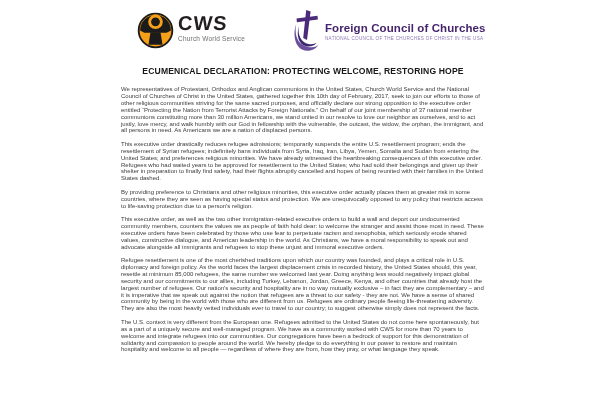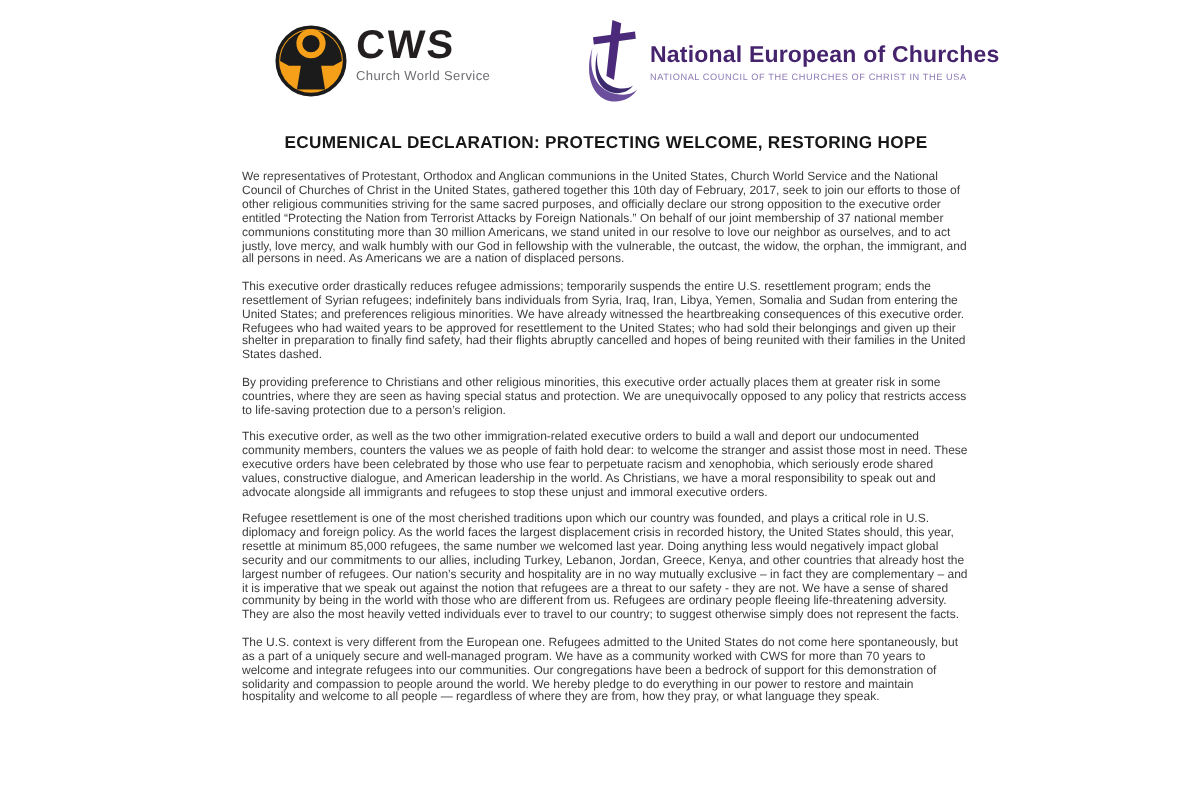--- a/index.html
+++ b/index.html
@@ -62,21 +62,21 @@
     </div>
 
     <div class="ncc-logo">
       <svg class="ncc-mark" viewBox="0 0 30 42" aria-hidden="true">
         <path d="M14.2,0 L18.6,1.6 L15.0,30 L11.2,28 Z" fill="#4b2a7b"></path>
         <path d="M4.5,8.6 L25.5,5.8 L25.9,9.4 L4.9,12.2 Z" fill="#4b2a7b"></path>
         <path d="M4.2,14 C2,26 6,35 16,37 C22,38.2 26,36 27,34 C24,40 16,42.5 10,39.5 C3,36 0.5,25 4.2,14 Z" fill="#6c4f9c"></path>
         <path d="M6.8,16 C5.5,25 9,32.5 16.5,34 C20,34.7 23,34 24.5,32.8 C22,36.6 16,37.8 11.5,35.3 C6,32.2 4.5,24 6.8,16 Z" fill="#3c2a6e"></path>
       </svg>
       <div class="ncc-text">
-        <div class="ncc-name">National European of Churches</div>
+        <div class="ncc-name">Foreign Council of Churches</div>
         <div class="ncc-tagline">NATIONAL COUNCIL OF THE CHURCHES OF CHRIST IN THE USA</div>
       </div>
     </div>
 
   </div>
 
   <div class="doc">
     <h1 class="doc-title">ECUMENICAL DECLARATION: PROTECTING WELCOME, RESTORING HOPE</h1>
     <div class="doc-body">
       <p>We representatives of Protestant, Orthodox and Anglican communions in the United States, Church World Service and the National Council of Churches of Christ in the United States, gathered together this 10th day of February, 2017, seek to join our efforts to those of other religious communities striving for the same sacred purposes, and officially declare our strong opposition to the executive order entitled “Protecting the Nation from Terrorist Attacks by Foreign Nationals.”  On behalf of our joint membership of 37 national member communions constituting more than 30 million Americans, we stand united in our resolve to love our neighbor as ourselves, and to act justly, love mercy, and walk humbly with our God in fellowship with the vulnerable, the outcast, the widow, the orphan, the immigrant, and all persons in need. As Americans we are a nation of displaced persons.</p>

